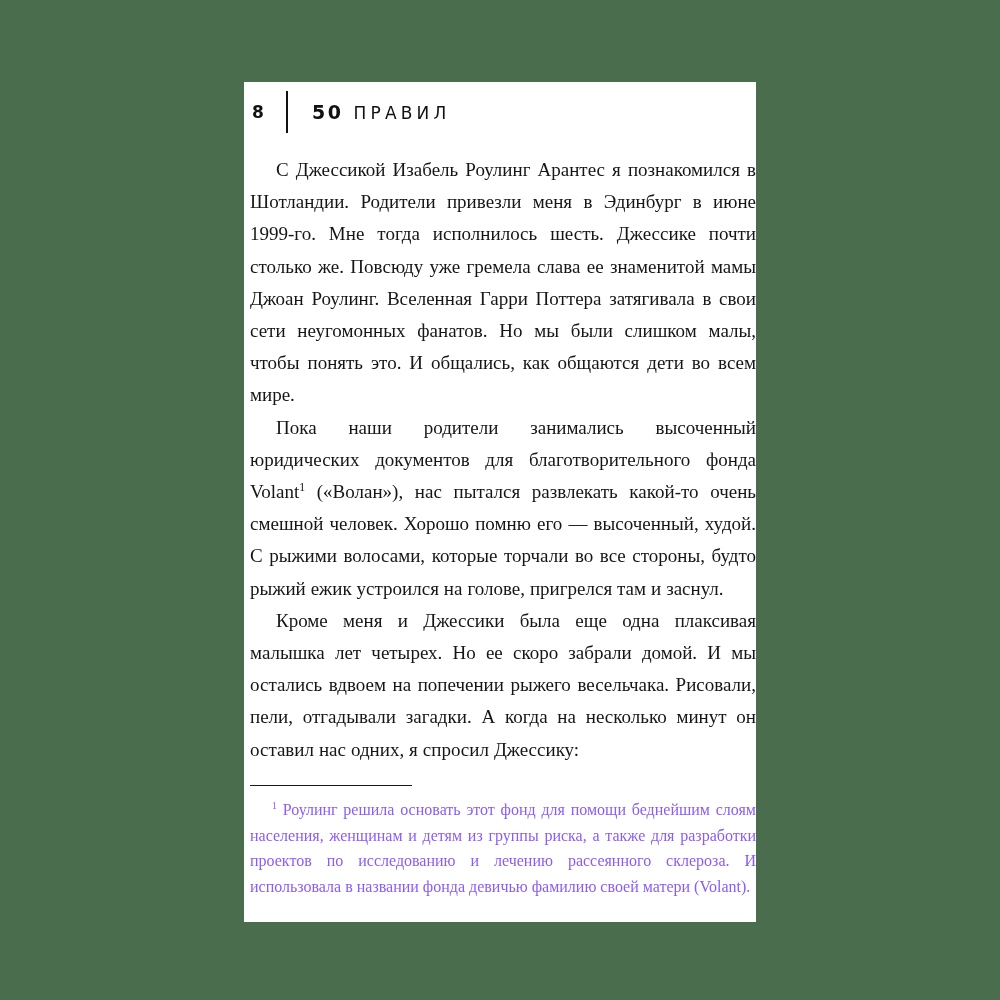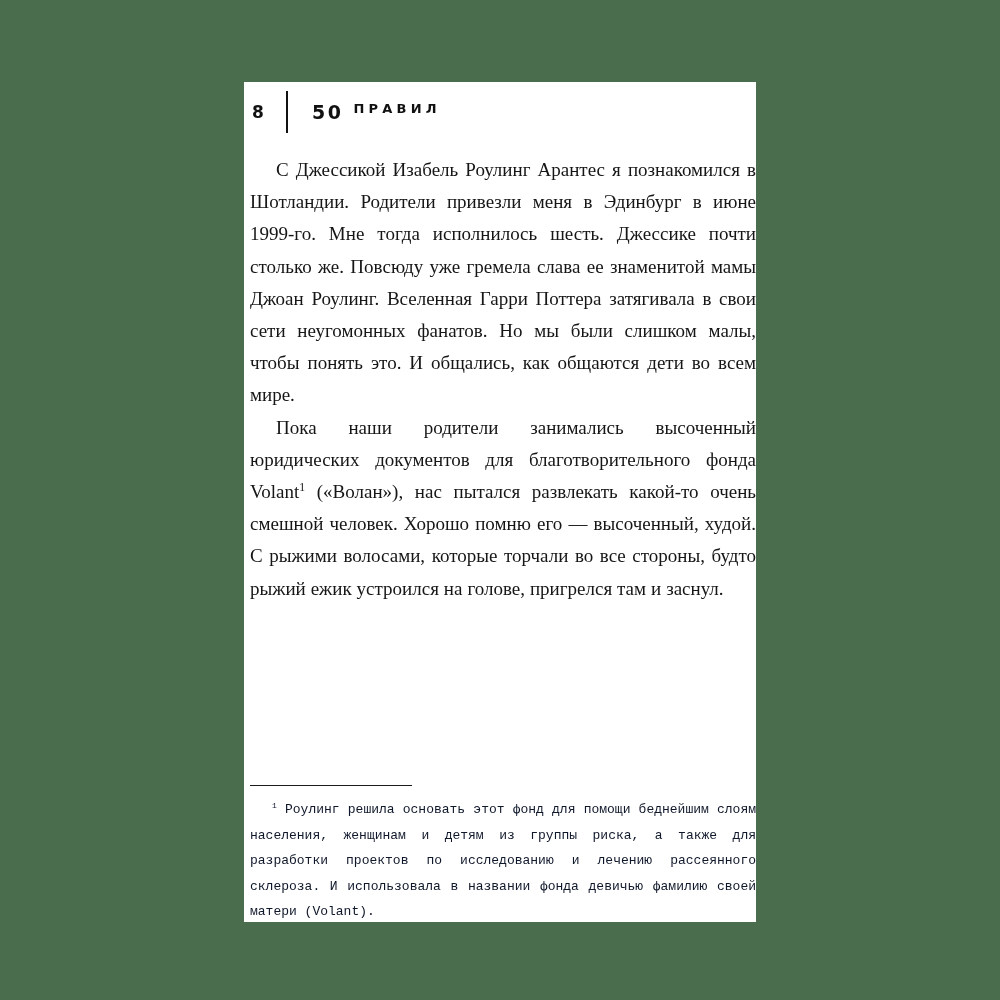--- a/index.html
+++ b/index.html
@@ -49,34 +49,34 @@
   }
   .head-rule {
     width: 2px;
     height: 42px;
     background: #111111;
     margin-left: 4px;
     margin-right: 24px;
   }
   .head-title {
     display: flex;
-    align-items: flex-start;
+    align-items: flex-end;
     white-space: nowrap;
   }
   .head-number {
     font-family: "DejaVu Sans", "Liberation Sans", sans-serif;
     font-weight: 700;
     font-size: 19px;
     letter-spacing: 2.5px;
     color: #111111;
   }
   .head-word {
     font-family: "DejaVu Sans", "Liberation Sans", sans-serif;
-    font-weight: 700;
-    font-size: 13px;
+    font-weight: 400;
+    font-size: 17px;
     letter-spacing: 4.2px;
     color: #111111;
     margin-left: 10px;
   }
 
   
   #body-text {
     position: absolute;
     left: 6px;
     top: 72px;
@@ -116,24 +116,24 @@
   .footnote-rule {
     width: 162px;
     height: 1.4px;
     background: #1b1b1b;
     margin: 0 0 11px 0;
   }
   .footnote-text {
     margin: 0;
     text-indent: 22px;
     text-align: justify;
-    font-size: 13px;
+    font-size: 16px;
     line-height: 25.4px;
-    color: #0f172a;
-    font-family: Liberation Mono, monospace;
+    color: #8b5cf6;
+    font-family: Liberation Serif, serif;
   }
 </style>
 </head>
 <body style="background: rgb(74, 110, 77);">
 
 <div id="backdrop">
 
   <div id="book-page" style="background: rgb(255, 255, 255);">
 
     <div class="running-head">
@@ -144,20 +144,21 @@
         <span class="head-word">ПРАВИЛ</span>
       </div>
     </div>
 
     <div id="body-text">
 
       <p class="para">С Джессикой Изабель Роулинг Арантес я познакомился в Шотландии. Родители привезли меня в Эдинбург в июне 1999-го. Мне тогда исполнилось шесть. Джессике почти столько же. Повсюду уже гремела слава ее знаменитой мамы Джоан Роулинг. Вселенная Гарри Поттера затягивала в свои сети неугомонных фанатов. Но мы были слишком малы, чтобы понять это. И общались, как общаются дети во всем мире.</p>
 
       <p class="para"><span>Пока наши родители занимались высоченный юридических документов для благотворительного фонда </span><b>Volant</b><sup>1</sup><span> («Волан»), нас пытался развлекать какой-то очень смешной человек. Хорошо помню его — высоченный, худой. С рыжими волосами, которые торчали во все стороны, будто рыжий ежик устроился на голове, пригрелся там и заснул.</span></p>
 
+      <p class="para">Кроме меня и Джессики была еще одна плаксивая малышка лет четырех. Но ее скоро забрали домой. И мы остались вдвоем на попечении рыжего весельчака. Рисовали, пели, отгадывали загадки. А когда на несколько минут он оставил нас одних, я спросил Джессику:</p>
 
     </div>
 
     <div id="footnote-block">
       <div class="footnote-rule"></div>
       <p class="footnote-text"><sup>1</sup>&nbsp;<span>Роулинг решила основать этот фонд для помощи беднейшим слоям населения, женщинам и детям из группы риска, а также для разработки проектов по исследованию и лечению рассеянного склероза. И использовала в названии фонда девичью фамилию своей матери (Volant).</span></p>
     </div>
 
   </div>
 </div>

